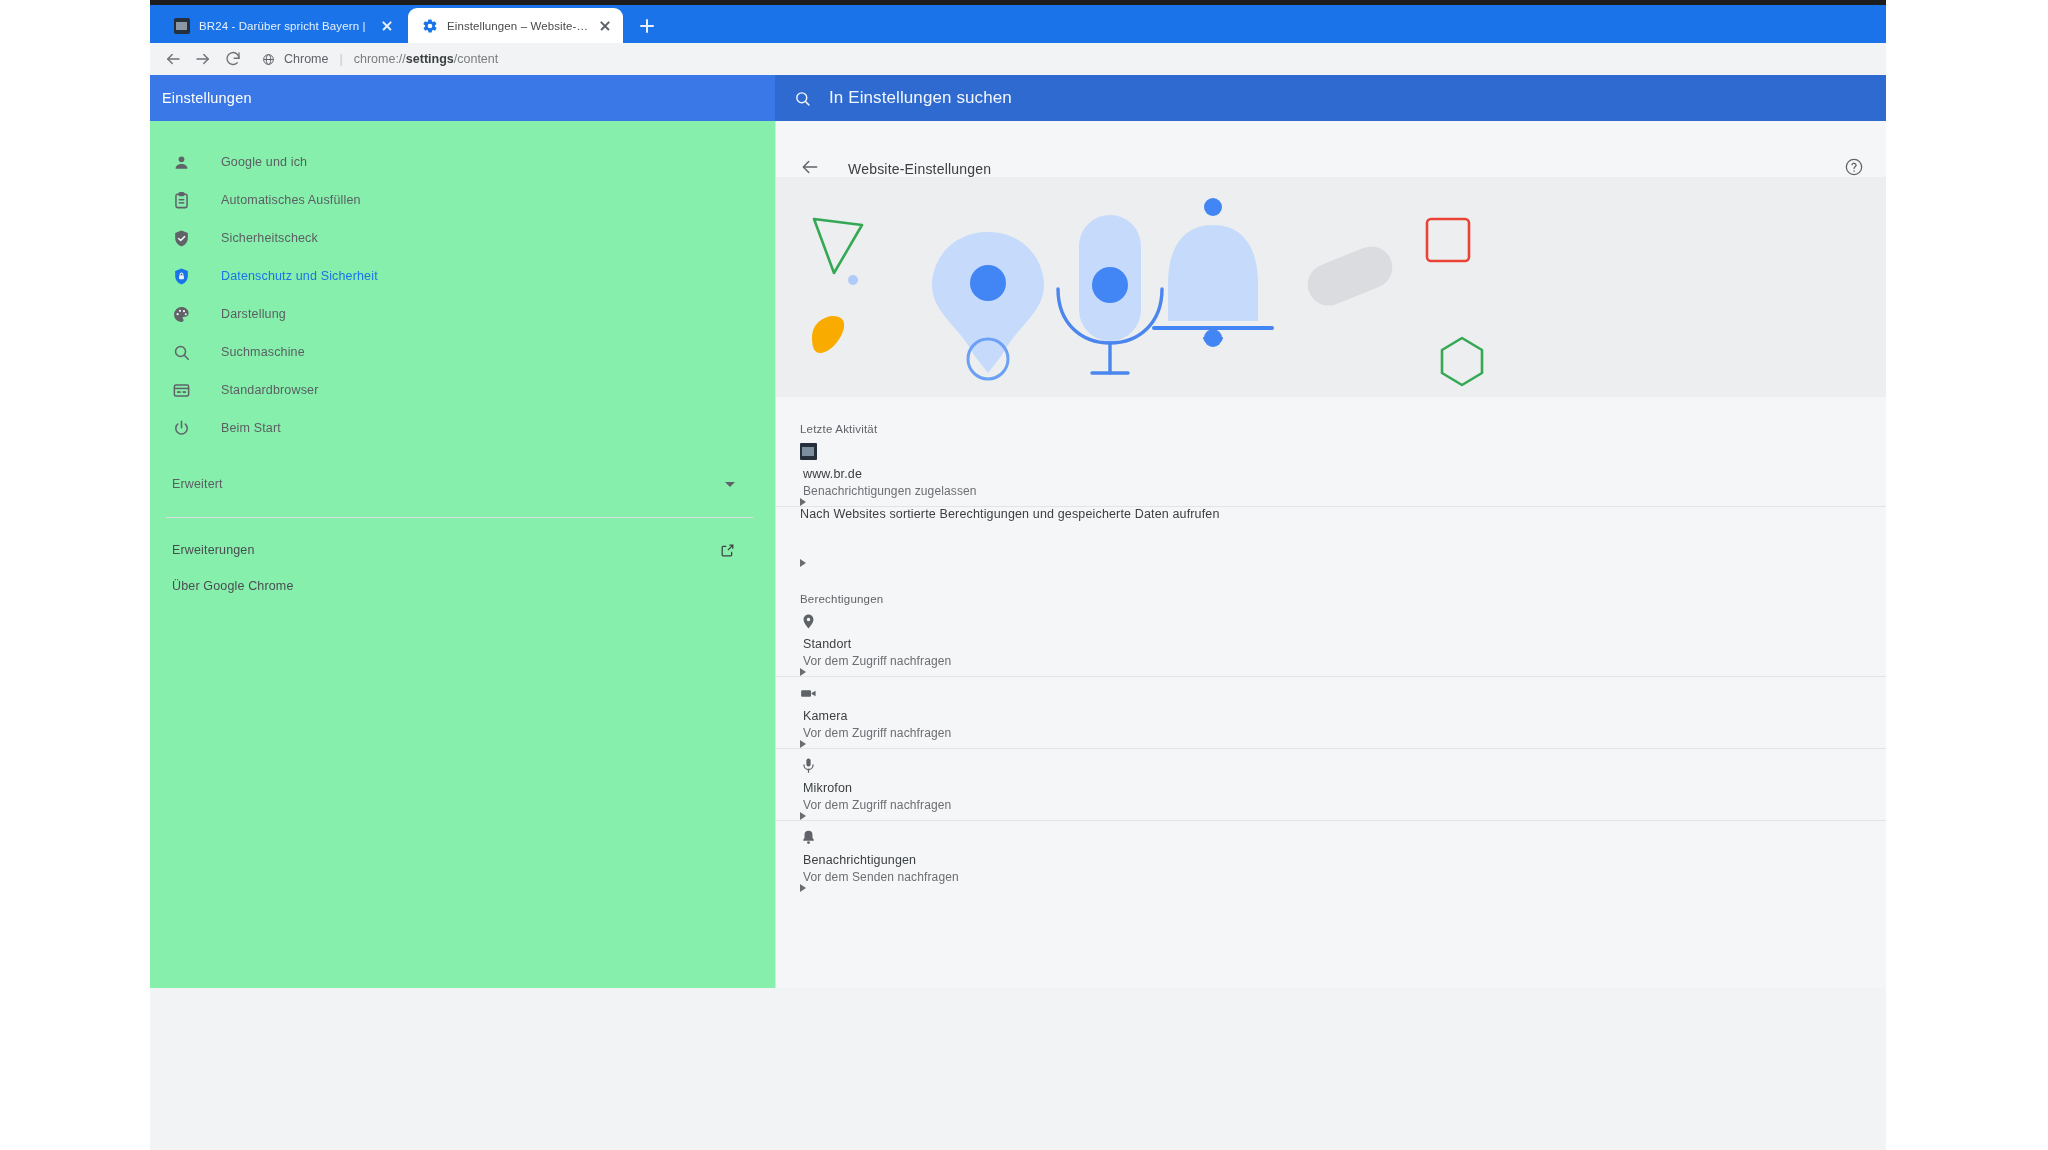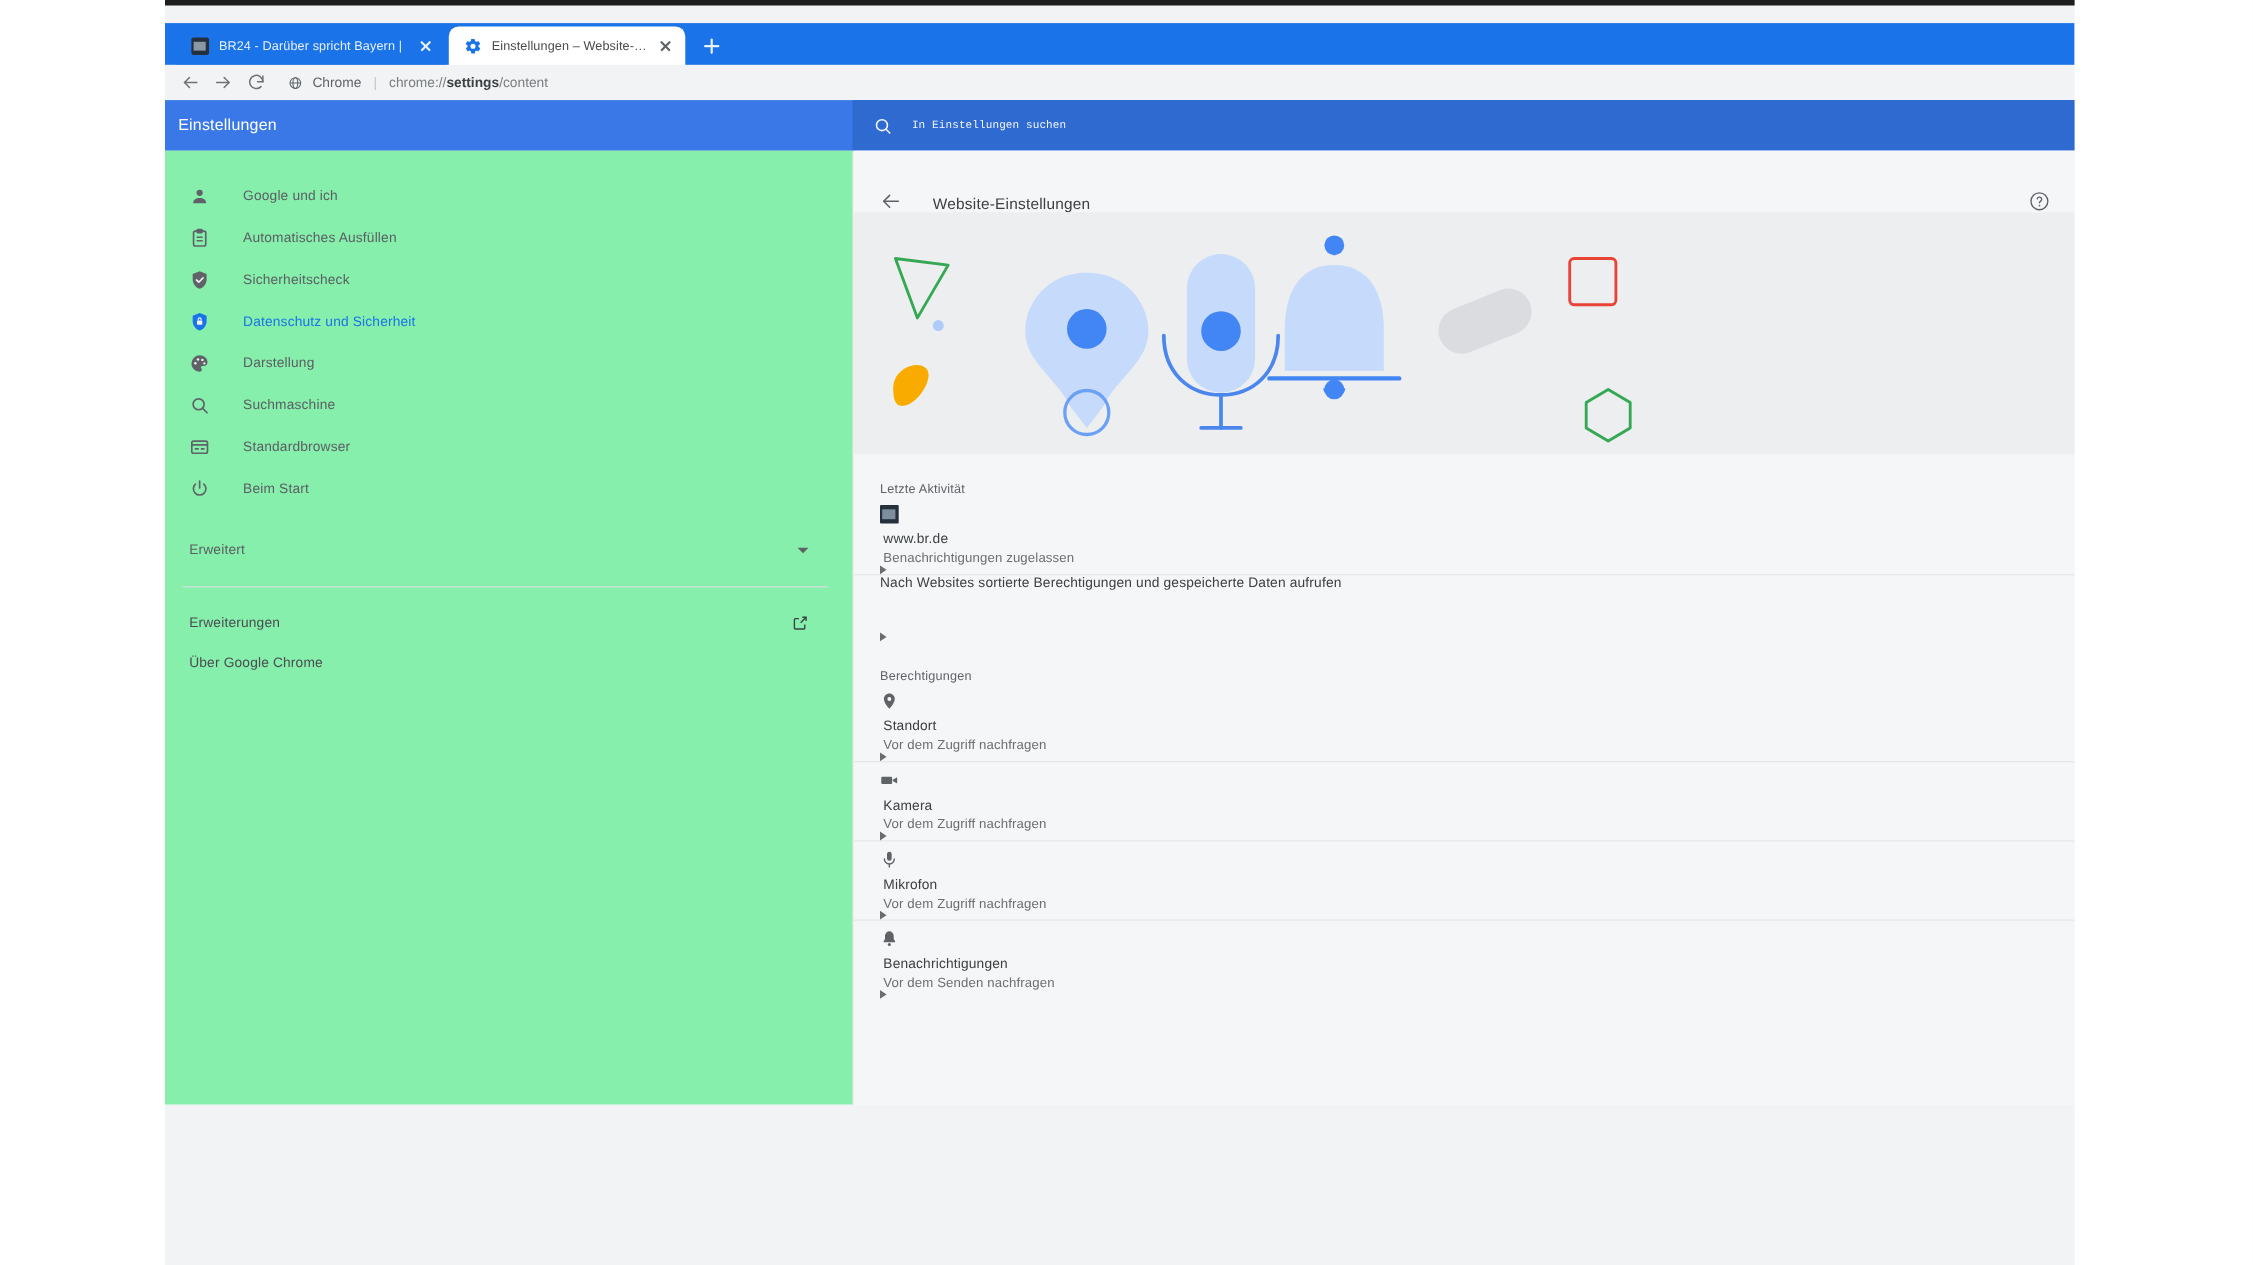--- a/index.html
+++ b/index.html
@@ -10,21 +10,21 @@
     overflow: hidden;
   }
   #root { position: relative; width: 2048px; height: 1150px; background: #f1f3f4; }
 
   
   .desktop-left  { position: absolute; left: 0; top: 0; width: 150px; height: 1150px; background: #ffffff; }
   .desktop-right { position: absolute; left: 1886px; top: 0; width: 162px; height: 1150px; background: #ffffff; }
   .desktop-top-strip { position: absolute; left: 150px; top: 0; width: 1736px; height: 5px; background: #1d1d1d; }
 
   
-  .browser { position: absolute; left: 150px; top: 21px; width: 1736px; height: 983px; background: #ffffff; overflow: hidden; }
+  .browser { position: absolute; left: 150px; top: 5px; width: 1736px; height: 983px; background: #ffffff; overflow: hidden; }
 
   
   .tabstrip { position: relative; height: 38px; background: #1a73e8; }
   .tab {
     position: absolute; top: 3px; height: 35px;
     display: flex; align-items: center; gap: 9px;
     padding: 0 10px 0 14px; border-radius: 9px 9px 0 0;
   }
   .tab.inactive { left: 10px; width: 245px; background: #1a73e8; }
   .tab.active   { left: 258px; width: 215px; background: #ffffff; box-shadow: 0 0 0 0 rgba(0,0,0,0); }
@@ -59,21 +59,21 @@
   .omni-url b { color: #3c4043; font-weight: 700; }
 
   
   .page { position: relative; height: 1075px; background: #f1f3f4; }
   .topbar { position: relative; height: 46px; background: #3b78e7; display: flex; align-items: center; }
   .topbar-title { width: 625px; padding-left: 12px; font-size: 14.5px; color: #ffffff; letter-spacing: .2px; }
   .searchbox {
     flex: 1 1 auto; height: 46px; background: #2f6ad1; display: flex; align-items: center; gap: 18px; padding-left: 19px;
   }
   .search-icon { width: 17px; height: 17px; color: #ffffff; opacity: .95; }
-  .search-ph { font-size: 10px; color: #f2f6fd; letter-spacing: .1px; font-family: Liberation Mono, monospace; }
+  .search-ph { font-size: 17px; color: #f2f6fd; letter-spacing: .1px; }
 
   .body { position: relative; display: flex; height: 1029px; }
 
   
   .sidebar { width: 625px; background: #86efac; padding-top: 22px; position: relative; }
   .menu-item { display: flex; align-items: center; height: 38px; padding-left: 22px; gap: 30px; }
   .menu-ico { width: 19px; height: 19px; flex: 0 0 19px; color: #5f6368; display: block; }
   .menu-label { font-size: 12.5px; color: #5b5e62; letter-spacing: .15px; }
   .menu-item.selected .menu-label { color: #1a73e8; }
   .menu-item.selected .menu-ico { color: #1a73e8; }

